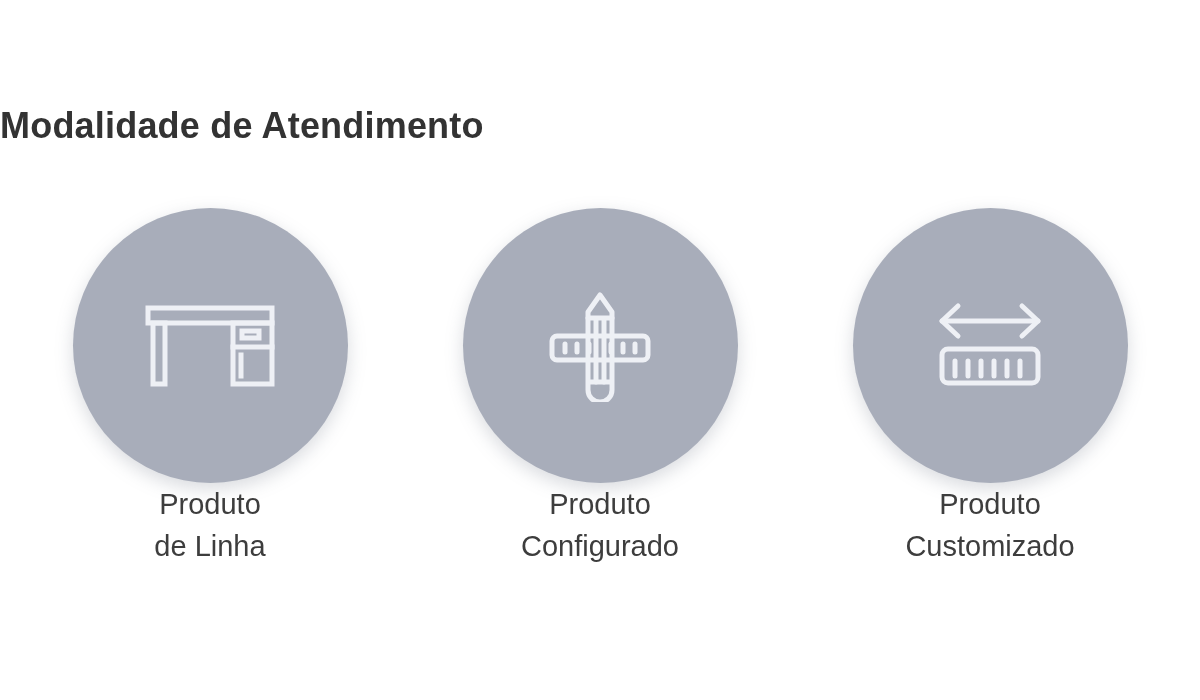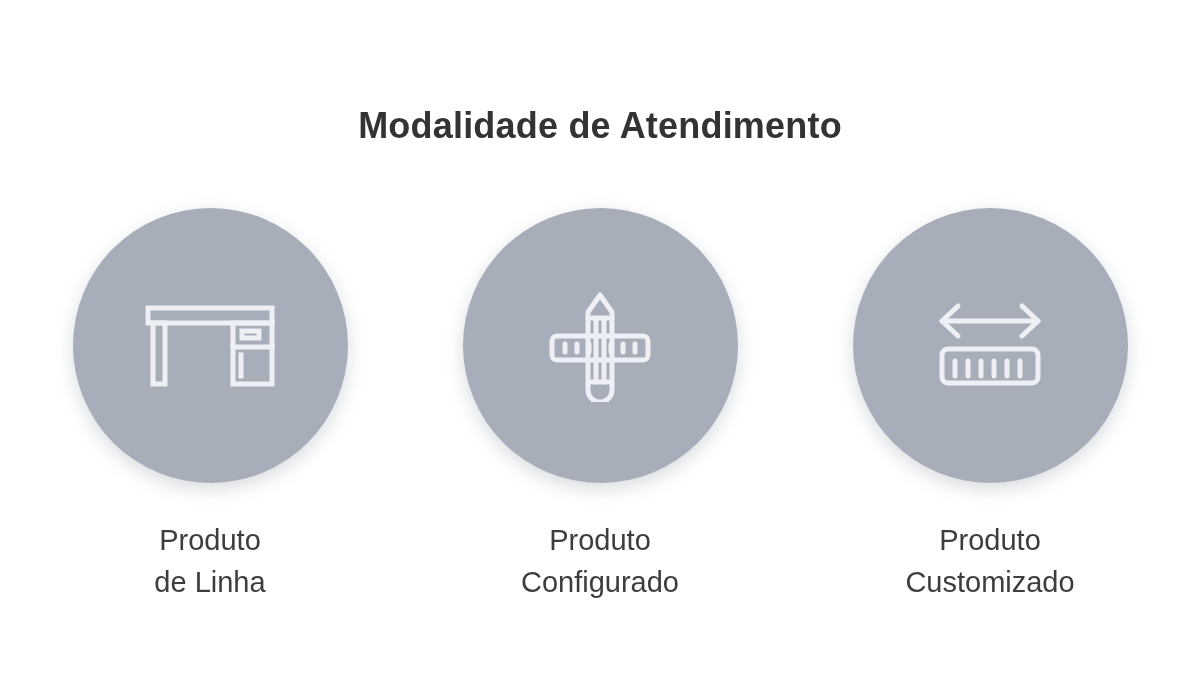--- a/index.html
+++ b/index.html
@@ -17,21 +17,20 @@
     position: relative;
     width: 1200px;
     height: 700px;
     background: #ffffff;
   }
   .page-title {
     position: absolute;
     top: 105px;
     left: 0;
     width: 1200px;
-    text-align: center;
     font-size: 36px;
     font-weight: bold;
     color: #333333;
     letter-spacing: 0.2px;
   }
   .cards {
     position: absolute;
     top: 208px;
     left: 0;
     width: 1200px;
@@ -53,21 +52,20 @@
     background: #a8adba;
     box-shadow: 0 6px 18px rgba(120, 126, 140, 0.28);
     display: flex;
     align-items: center;
     justify-content: center;
   }
   .icon-svg {
     display: block;
   }
   .card-label {
-    margin-top: 36px;
     text-align: center;
     font-size: 29px;
     font-weight: 300;
     line-height: 1.45;
     color: #3d3d3d;
     white-space: pre-line;
   }
 </style>
 </head>
 <body>

